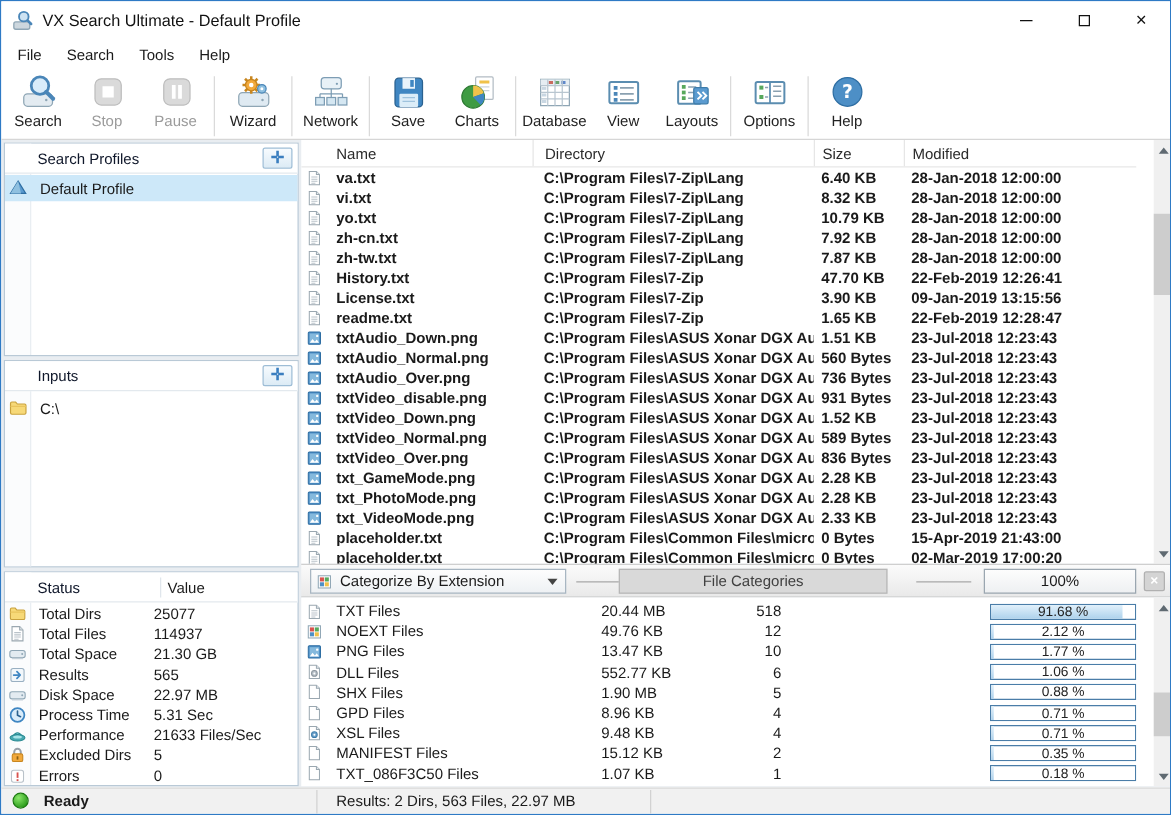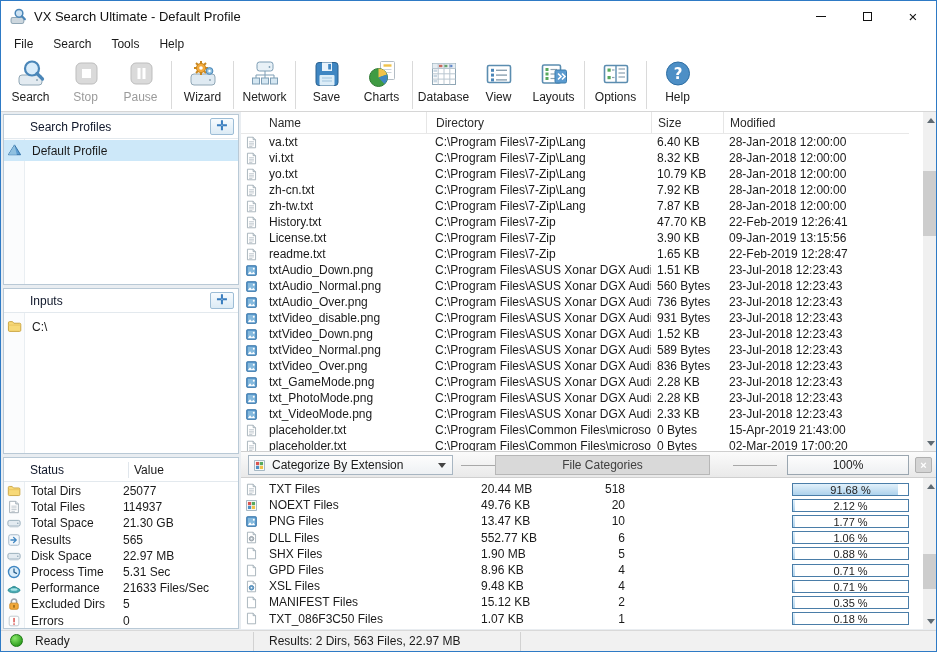--- a/index.html
+++ b/index.html
@@ -61,21 +61,21 @@
 
   
   .filelist { position:absolute; left:240px; top:111px; width:697px; height:339px; background:#fff; overflow:hidden; }
   .fl-header { height:22px; display:grid; grid-template-columns:185px 225px 72px 1fr; border-bottom:1px solid #e8e8e8; color:#2a2a2a; margin-right:29px; }
   .fl-header > div { padding-top:4px; overflow:hidden; white-space:nowrap; }
   .fl-h-name { padding-left:28px; }
   .fl-h-dir  { padding-left:9px; border-left:1px solid #e6e6e6; }
   .fl-h-size { padding-left:6px; border-left:1px solid #e6e6e6; }
   .fl-h-mod  { padding-left:6px; border-left:1px solid #e6e6e6; }
   .fl-body { margin-right:15px; }
-  .f-row { display:grid; grid-template-columns:22px 163px 225px 72px 1fr; height:16px; align-items:center; }
+  .f-row { display:grid; grid-template-columns:22px 163px 225px 72px 1fr; height:16px; align-items:center;font-weight:bold; }
   .f-row > div { overflow:hidden; white-space:nowrap; }
   .f-ico { display:flex; justify-content:flex-start; }
   .f-ico .icon { width:13px; height:13px; margin-left:4px; }
   .f-name { padding-left:6px; }
   .f-dir  { padding-left:9px; }
   .f-size { padding-left:6px; }
   .f-mod  { padding-left:6px; }
 
   
   .vscroll { position:absolute; top:0; right:0; bottom:0; width:15px; background:#f0f0f0; display:flex; flex-direction:column; }
@@ -115,21 +115,21 @@
   .c-count { padding-left:6px;text-align:right; }
   .c-barwrap { position:relative; }
   .cat-bar { position:relative; width:117px; height:13px; border:1px solid #4a7da8; background:#fff; }
   .cat-fill { position:absolute; left:0; top:0; bottom:0; background:linear-gradient(#e2f1fb,#aed2ec); }
   .cat-pct { position:absolute; inset:0; text-align:center; font-size:11px; line-height:12px; color:#222; }
 
   
   .statusbar { position:absolute; left:0; right:0; bottom:0; height:21px; background:#f1f1f1; border-top:1px solid #d9d9d9; }
   .sb-dot { position:absolute; left:9px; top:3px; width:13px; height:13px; border-radius:50%;
             background:radial-gradient(circle at 35% 30%, #8ae86a, #2f9e1f 75%); border:1px solid #1d7a12; }
-  .sb-ready { position:absolute; left:34px; top:3px; }
+  .sb-ready { position:absolute; left:34px; top:3px;font-weight:bold; }
   .sb-sep { position:absolute; top:1px; bottom:0; width:1px; background:#d2d2d2; }
   .sb-sep1 { left:252px; } .sb-sep2 { left:519px; }
   .sb-results { position:absolute; left:268px; top:3px; }
   .sb-displayed { position:absolute; left:533px; top:3px;margin-top:36px; }
 </style>
 </head>
 <body>
 
 <div id="window">
 
@@ -939,21 +939,21 @@
                 <rect x="2" y="2" width="12" height="12" fill="#fff" stroke="#8fa6b5"></rect>
                 <rect x="3.6" y="3.6" width="4" height="4" fill="#d9534f"></rect>
                 <rect x="8.4" y="3.6" width="4" height="4" fill="#57a85c"></rect>
                 <rect x="3.6" y="8.4" width="4" height="4" fill="#4d8fc6"></rect>
                 <rect x="8.4" y="8.4" width="4" height="4" fill="#f0c24a"></rect>
               </svg>
             </span>
           </div>
           <div class="c-name">NOEXT Files</div>
           <div class="c-size">49.76 KB</div>
-          <div class="c-count">20</div>
+          <div class="c-count">12</div>
           <div></div>
           <div class="c-barwrap">
             <div class="cat-bar">
               <div class="cat-fill" style="width: 2.12%;"></div>
               <div class="cat-pct">2.12 %</div>
             </div>
           </div>
           <div></div>
         </div>
         <div class="cat-row">

